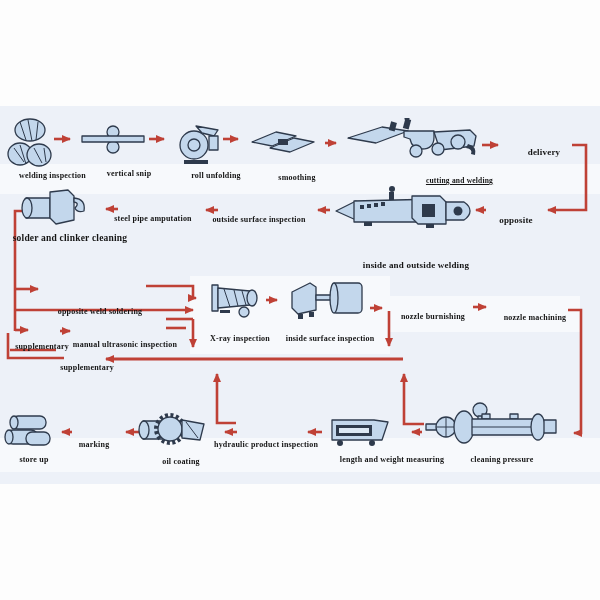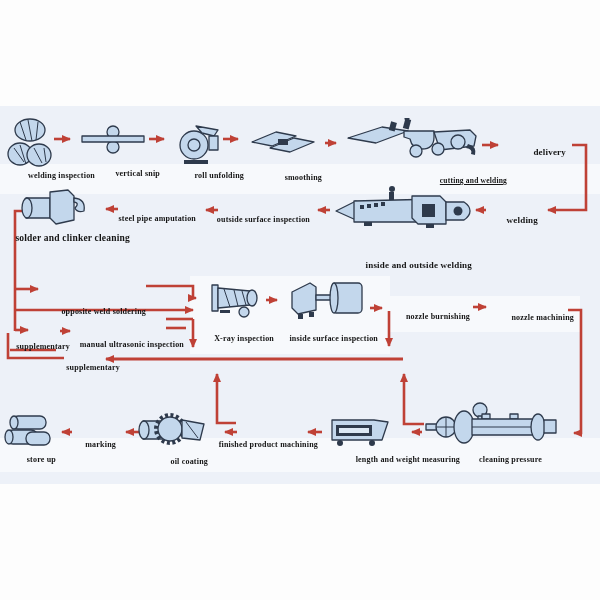--- a/index.html
+++ b/index.html
@@ -13,21 +13,21 @@
   body{background:#fff;font-family:"Liberation Serif",serif;}
   .canvas{position:relative;width:600px;height:600px;background:#fdfdfd;overflow:hidden;}
   .tint{position:absolute;background:var(--tint);}
   .patch{position:absolute;background:#f7f9fc;}
   svg.overlay{position:absolute;left:0;top:0;}
   .arrow{fill:none;stroke:var(--arrow-color);stroke-width:2.6;}
   .thick{stroke-width:3;}
   .line{fill:none;stroke:var(--arrow-color);stroke-width:2.6;}
   #ah path{fill:var(--arrow-color);}
   .lbl{position:absolute;color:var(--text-color);font-weight:700;font-size:9px;
-       letter-spacing:.2px;white-space:nowrap;text-align:right;line-height:1.1;}
+       letter-spacing:.2px;white-space:nowrap;text-align:center;line-height:1.1;}
   .sm{font-size:8px;}
   .xs{font-size:7.5px;}
   .lg{font-size:9.5px;}
   .mach{position:absolute;}
   .m{fill:var(--machine-fill);stroke:var(--machine-stroke);stroke-width:1.3;stroke-linejoin:round;}
   .md{fill:var(--machine-stroke);stroke:none;}
   .hatch{fill:none;stroke:var(--machine-stroke);stroke-width:1;}
 </style>
 </head>
 <body>
@@ -211,33 +211,33 @@
     <ellipse class="m" cx="5" cy="25" rx="4" ry="7"></ellipse>
     <rect class="m" x="22" y="20" width="24" height="13" rx="6"></rect>
   </svg>
 
   <div class="lbl sm" style="left:10px;top:172px;width:85px;">welding inspection</div>
   <div class="lbl sm" style="left:98px;top:170px;width:62px;">vertical snip</div>
   <div class="lbl sm" style="left:188px;top:172px;width:56px;">roll unfolding</div>
   <div class="lbl sm" style="left:272px;top:174px;width:50px;">smoothing</div>
   <div class="lbl xs" style="left:412px;top:177px;width:95px;text-decoration:underline;">cutting and welding</div>
   <div class="lbl" style="left:522px;top:148px;width:44px;">delivery</div>
-  <div class="lbl" style="left:494px;top:216px;width:44px;">welding</div>
+  <div class="lbl" style="left:494px;top:216px;width:44px;">opposite</div>
   <div class="lbl" style="left:360px;top:248px;width:112px;margin-top:13px;">inside and outside welding</div>
   <div class="lbl sm" style="left:208px;top:216px;width:102px;">outside surface inspection</div>
   <div class="lbl sm" style="left:110px;top:215px;width:86px;">steel pipe amputation</div>
   <div class="lbl lg" style="left:10px;top:233px;width:120px;">solder and clinker cleaning</div>
   <div class="lbl sm" style="left:54px;top:287px;width:92px;margin-top:21px;">opposite weld soldering</div>
   <div class="lbl sm" style="left:14px;top:343px;width:56px;">supplementary</div>
   <div class="lbl sm" style="left:66px;top:341px;width:118px;">manual ultrasonic inspection</div>
   <div class="lbl sm" style="left:54px;top:364px;width:66px;">supplementary</div>
   <div class="lbl sm" style="left:206px;top:335px;width:68px;">X-ray inspection</div>
   <div class="lbl sm" style="left:282px;top:335px;width:96px;">inside surface inspection</div>
   <div class="lbl sm" style="left:396px;top:313px;width:74px;">nozzle burnishing</div>
   <div class="lbl sm" style="left:496px;top:314px;width:78px;">nozzle machining</div>
   <div class="lbl sm" style="left:12px;top:456px;width:44px;">store up</div>
   <div class="lbl sm" style="left:72px;top:441px;width:44px;">marking</div>
   <div class="lbl sm" style="left:154px;top:458px;width:54px;">oil coating</div>
-  <div class="lbl sm" style="left:214px;top:441px;width:104px;">finished product machining</div>
+  <div class="lbl sm" style="left:214px;top:441px;width:104px;">hydraulic product inspection</div>
   <div class="lbl sm" style="left:324px;top:456px;width:136px;">length and weight measuring</div>
   <div class="lbl sm" style="left:462px;top:456px;width:80px;">cleaning pressure</div>
 
 </div>
 
 </body></html>

